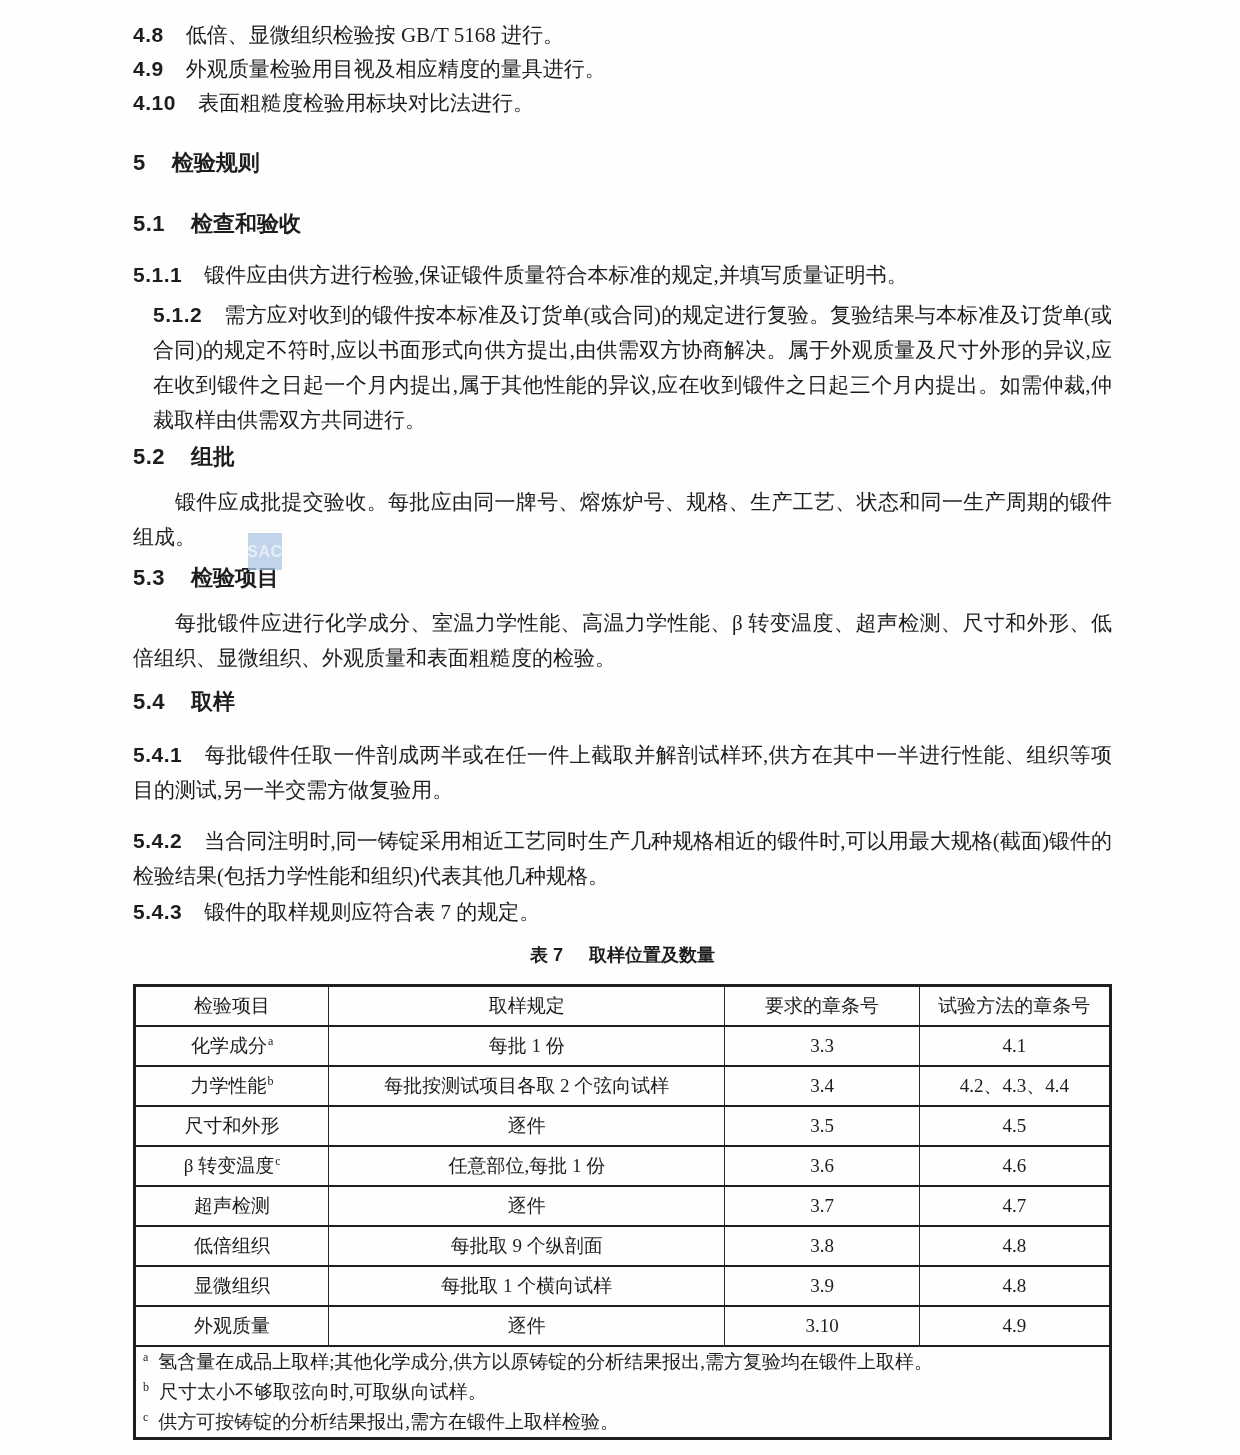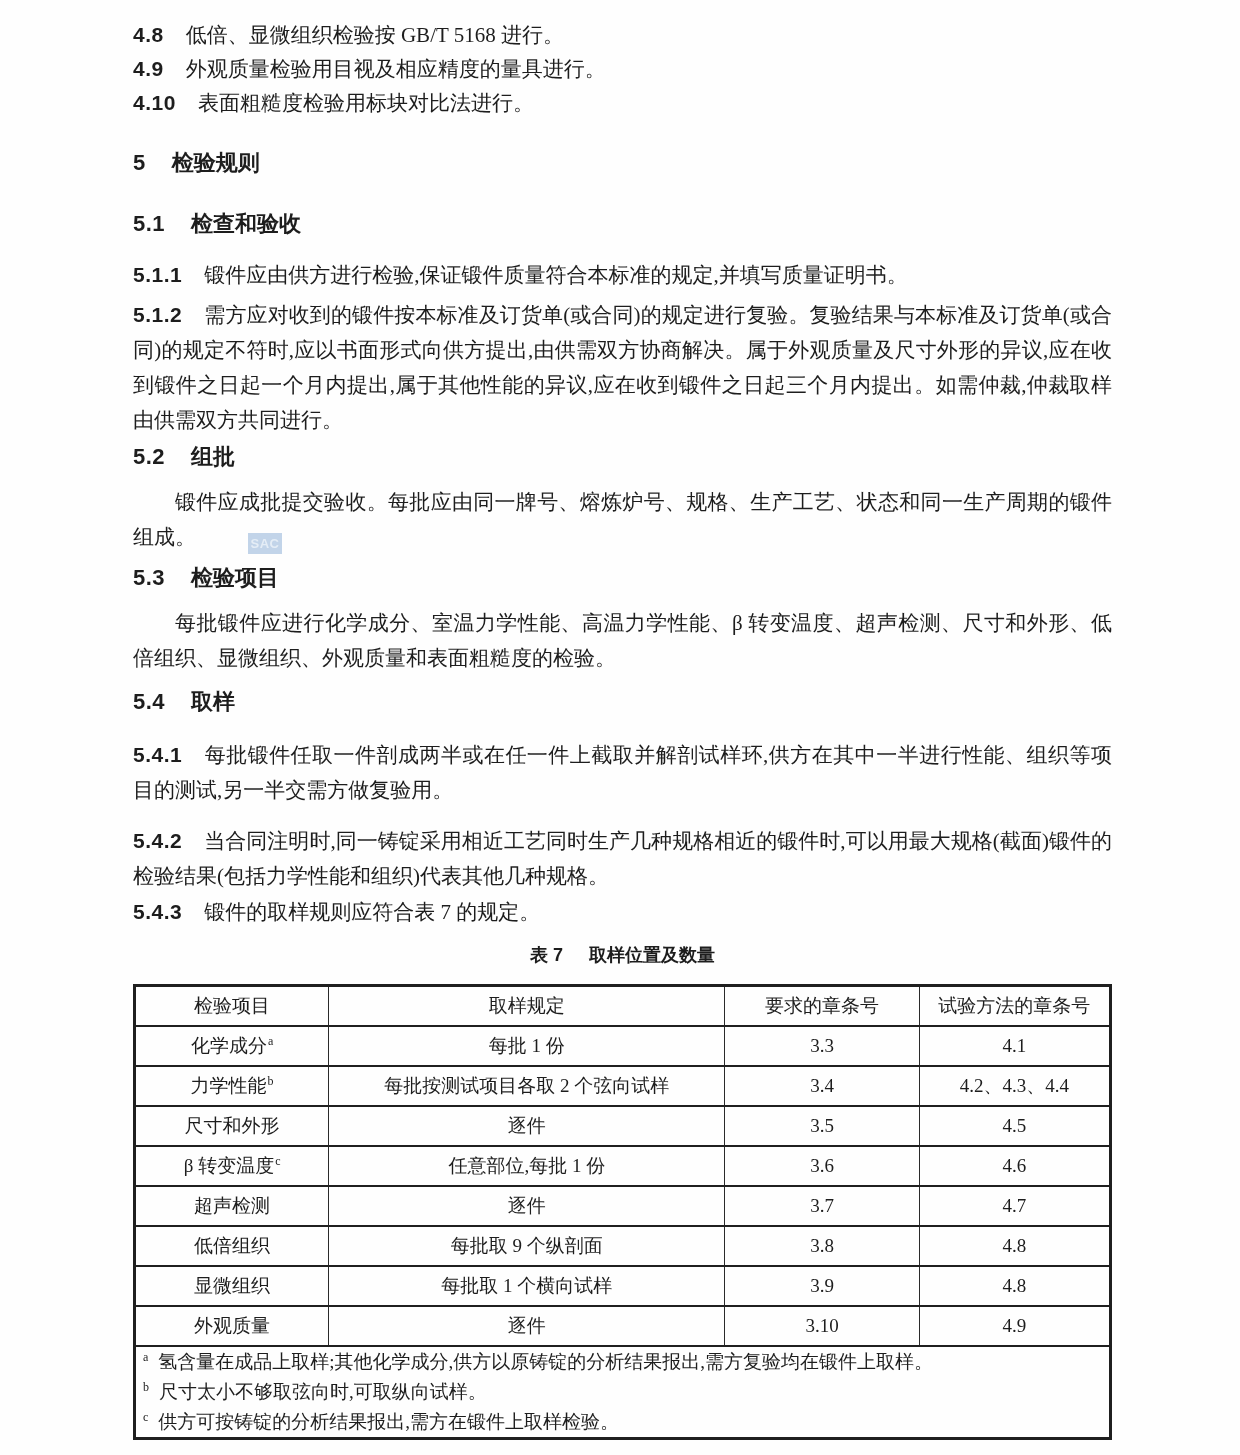--- a/index.html
+++ b/index.html
@@ -46,21 +46,21 @@
   .sec-54{margin-top:13px;}
   
   .para{
     margin:0;
     font-size:21px;
     line-height:35px;
     text-align:justify;
   }
   .para.indent{text-indent:2em;}
   .p-511{margin-top:20px;}
-  .p-512{margin-top:4px;}
+  .p-512{margin-top:4px;margin-left:20px;}
   .p-52{margin-top:15px;}
   .p-53{margin-top:15px;}
   .p-541{margin-top:22px;}
   .p-542{margin-top:15px;}
   .p-543{margin-top:0;}
   
   .tbl-title{
     margin:10px 0 0 0;
     text-align:center;
     font-family:"Liberation Sans","DejaVu Sans",sans-serif;
@@ -106,27 +106,27 @@
     margin:0;
     font-size:19px;
     line-height:30px;
     text-align:justify;
   }
   .fnote sup{font-size:12px;margin-right:10px;}
   
   .watermark{
     position:absolute;
     left:248px;top:533px;
-    width:34px;height:21px;
+    width:34px;height:37px;
     background:#aec6e2;
     opacity:0.75;
     color:#dde8f4;
     font-family:"Liberation Sans","DejaVu Sans",sans-serif;
     font-weight:bold;
-    font-size:13px;
+    font-size:16px;
     display:flex;align-items:center;justify-content:center;
     letter-spacing:0.5px;
     pointer-events:none;
   }
 </style>
 </head>
 <body>
 
 <div class="page">
   <div class="watermark">SAC</div>

